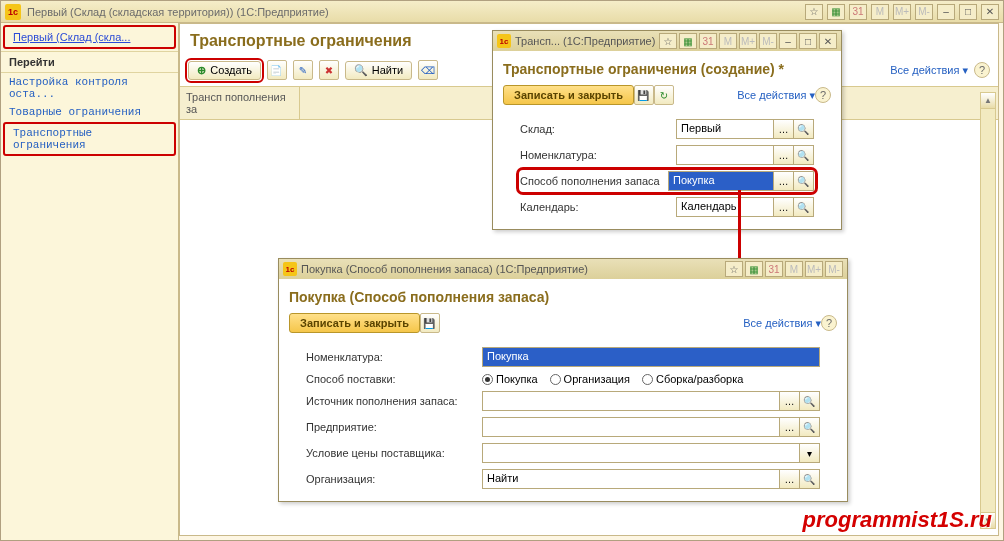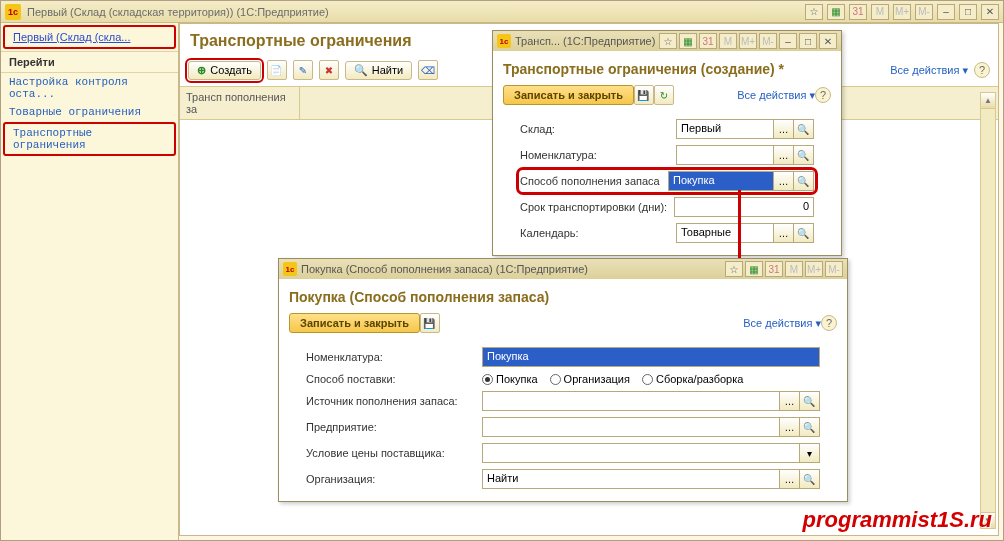--- a/index.html
+++ b/index.html
@@ -175,29 +175,23 @@
     </div>
     <div class="form-row hl-red">
       <div class="form-label" style="width:142px">Способ пополнения запаса</div>
       <div class="field">
         <div class="input sel">Покупка</div>
         <div class="field-btn">…</div>
         <div class="field-btn">🔍</div>
       </div>
     </div>
     <div class="form-row">
-      <div class="form-label">Срок транспортировки (дни):</div>
-      <div class="field">
-          <div class="input num-input">0</div>
-        </div>
-    </div>
-    <div class="form-row">
       <div class="form-label">Календарь:</div>
       <div class="field">
-        <div class="input">Товарные</div>
+        <div class="input">Календарь</div>
         <div class="field-btn">…</div>
         <div class="field-btn">🔍</div>
       </div>
     </div>
   </div>
 </div>
 
 <div class="connector" style="left:738px; top:190px; width:3px; height:68px;"></div>
 
 <div class="dialog" style="left:278px; top:258px; width:570px;">

